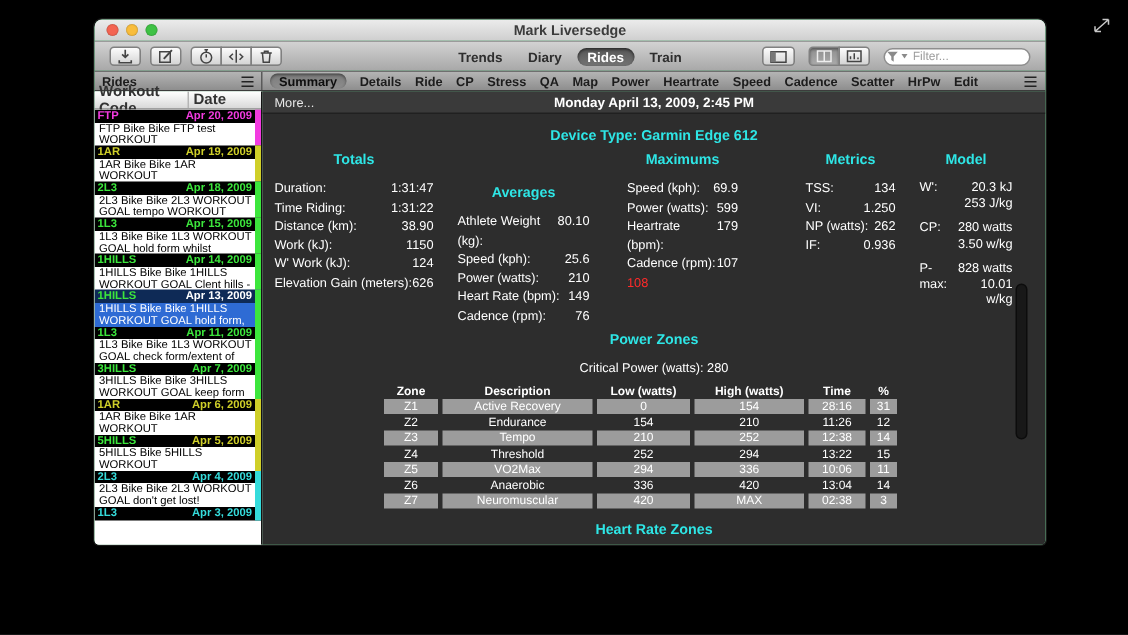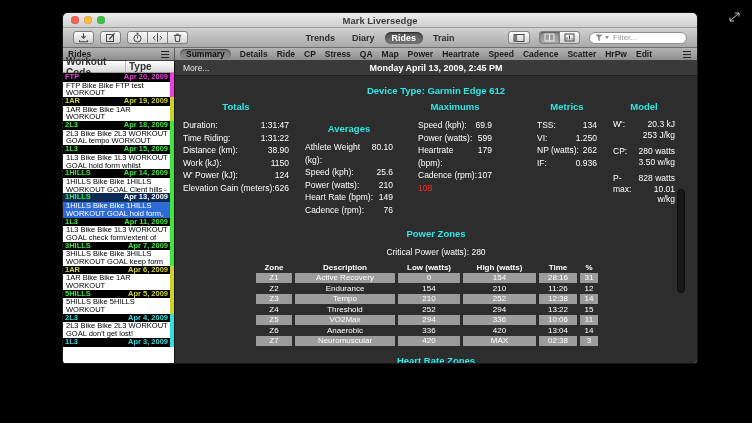--- a/index.html
+++ b/index.html
@@ -33,21 +33,21 @@
   .tgroup .tbtn{border-radius:0;margin-left:-1px;}
   .tgroup .tbtn:first-child{border-radius:3px 0 0 3px;margin-left:0;}
   .tgroup .tbtn:last-child{border-radius:0 3px 3px 0;}
   .tbtn.pressed{background:linear-gradient(#8f8f8f,#aaaaaa);box-shadow:inset 0 1px 2px rgba(0,0,0,.4);}
   .vtabs{margin:0 auto;display:flex;align-items:center;gap:3px;
          font-size:9px;font-weight:bold;color:#2e2e2e;justify-content:space-between;}
   .vtab{padding:1px 7px;border-radius:8px;cursor:default;}
   .vtab.active{background:linear-gradient(#565656,#737373);color:#fff;
                box-shadow:inset 0 1px 2px rgba(0,0,0,.55);}
   .filter{width:98px;height:12px;background:#fff;border:1px solid #8e8e8e;border-radius:7px;
-          display:flex;align-items:center;padding:0 8px 0 5px;gap:2px;box-sizing:border-box;}
+          display:flex;align-items:center;padding:0 8px 0 5px;gap:2px;box-sizing:border-box;justify-content:center;}
   .filter input{border:none;outline:none;background:transparent;font-size:8px;width:72px;
                 font-family:"Liberation Sans",sans-serif;color:#444;}
   .filter input::placeholder{color:#9a9a9a;}
   .caret{width:0;height:0;border-left:2.5px solid transparent;border-right:2.5px solid transparent;
          border-top:3px solid #8a8a8a;}
 
   
   .tabbar{height:12px;background:linear-gradient(#b4b4b4,#8e8e8e);border-bottom:1px solid #3c3c3c;
           display:flex;align-items:center;font-size:8.5px;font-weight:bold;color:#1c1c1c;}
   .tb-sidehead{width:112px;display:flex;justify-content:space-between;align-items:center;
@@ -101,21 +101,21 @@
   .col-maximums{left:243px;width:74px;}
   .col-metrics{left:362px;width:60px;}
   .col-model{left:438px;width:62px;}
   .scol-title{text-align:center;font-weight:bold;font-size:9.5px;margin-bottom:7px;}
   .srow{display:flex;justify-content:space-between;line-height:12.5px;}
   .mrow{display:flex;margin-bottom:6px;}
   .mlabel{width:24px;line-height:10.5px;}
   .mval{flex:1;text-align:right;white-space:pre-line;line-height:10.5px;}
   .centerline{text-align:center;font-size:8.5px;}
   .sec-title{text-align:center;font-weight:bold;font-size:9.5px;}
-  .pz-title{margin-top:9px;}
+  .pz-title{margin-top:2px;}
   .pz-sub{margin-top:8px;}
   .ztable{margin:5px 0 0 78px;border-collapse:separate;border-spacing:3px 1px;
           font-size:8px;color:#fff;}
   .ztable th{font-weight:bold;padding:0 2px;line-height:9px;}
   .ztable td{text-align:center;line-height:9.5px;padding:0 2px;}
   .ztable tbody tr:nth-child(odd) td{background:#9c9c9c;}
   .hr-title{margin-top:8px;}
   .hr-sub{margin-top:7px;}
   .sthumb{position:absolute;right:12px;top:128px;width:6px;height:102px;background:#181818;
           border:1px solid #0c0c0c;border-radius:4px;}
@@ -276,21 +276,21 @@
 
       <span class="hamb tab-menu"></span>
     </div>
   </div>
 
   <div class="main">
 
     <div class="sidebar">
       <div class="colhdr">
         <span class="wc">Workout Code</span>
-        <span class="dc">Type</span>
+        <span class="dc">Date</span>
       </div>
       <div class="slist">
 
           <div class="sitem">
             <div class="ihead">
               <span style="color: rgb(242, 59, 224);">FTP</span>
               <span style="color: rgb(242, 59, 224);">Apr 20, 2009</span>
             </div>
             <div class="ibody">
               <div>FTP Bike Bike FTP test WORKOUT</div>
@@ -472,21 +472,21 @@
               </div>
               <div class="srow">
                 <span>Distance (km):</span>
                 <span>38.90</span>
               </div>
               <div class="srow">
                 <span>Work (kJ):</span>
                 <span>1150</span>
               </div>
               <div class="srow">
-                <span>W' Power (kJ):</span>
+                <span>W' Work (kJ):</span>
                 <span>124</span>
               </div>
               <div class="srow">
                 <span>Elevation Gain (meters):</span>
                 <span>626</span>
               </div>
           </div>
         </div>
         <div class="scol col-averages">
           <div class="scol-title cyan">Averages</div>

